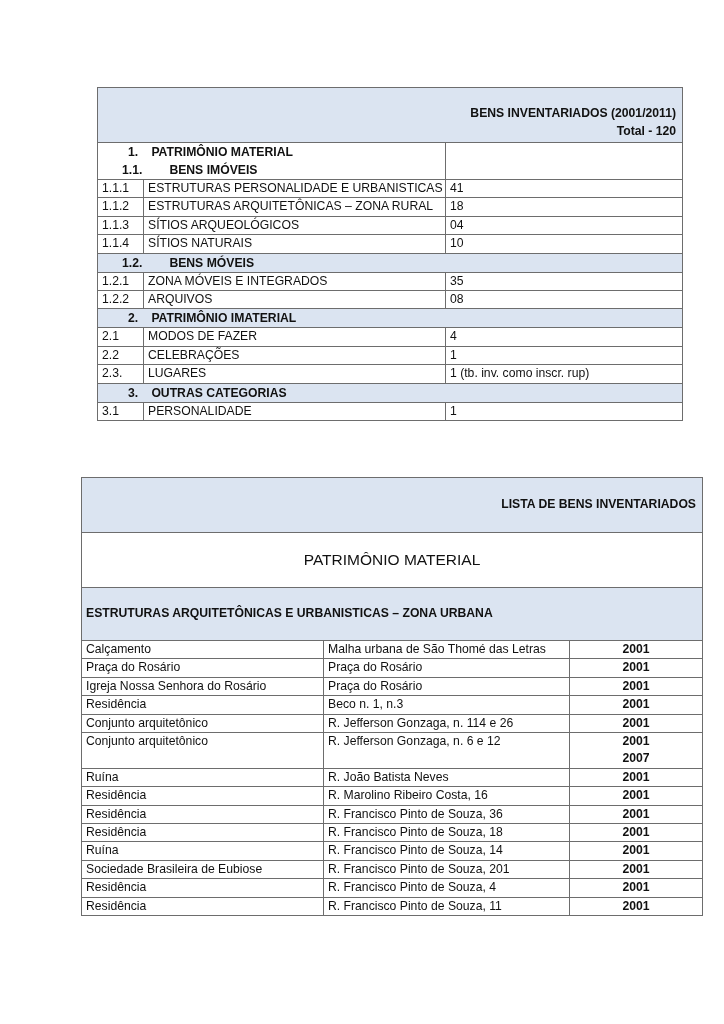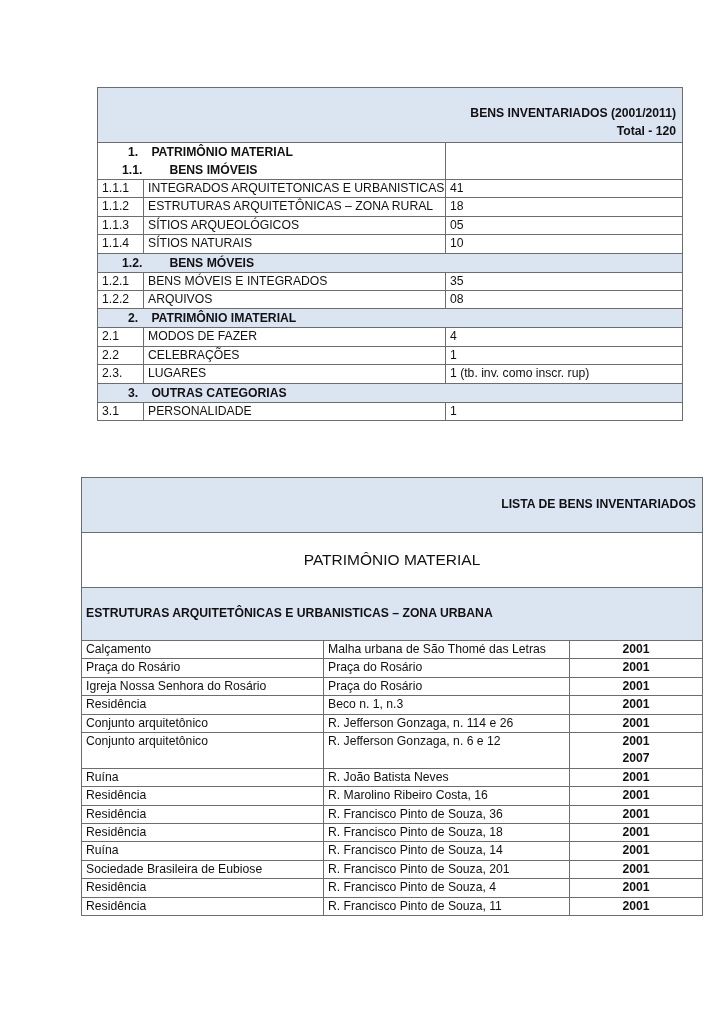--- a/index.html
+++ b/index.html
@@ -120,50 +120,50 @@
         <div class="l2">
           <span class="num">1.1.</span>
           <span>BENS IMÓVEIS</span>
         </div>
       </td>
       <td></td>
     </tr>
 
     <tr>
       <td>1.1.1</td>
-      <td>INTEGRADOS ARQUITETONICAS E URBANISTICAS</td>
+      <td>ESTRUTURAS PERSONALIDADE E URBANISTICAS</td>
       <td>41</td>
     </tr>
     <tr>
       <td>1.1.2</td>
       <td>ESTRUTURAS ARQUITETÔNICAS – ZONA RURAL</td>
       <td>18</td>
     </tr>
     <tr>
       <td>1.1.3</td>
       <td>SÍTIOS ARQUEOLÓGICOS</td>
-      <td>05</td>
+      <td>04</td>
     </tr>
     <tr>
       <td>1.1.4</td>
       <td>SÍTIOS NATURAIS</td>
       <td>10</td>
     </tr>
 
     <tr>
       <td colspan="3" class="shade sec-line">
         <div class="l2">
           <span class="num">1.2.</span>
           <span>BENS MÓVEIS</span>
         </div>
       </td>
     </tr>
     <tr>
       <td>1.2.1</td>
-      <td>BENS MÓVEIS E INTEGRADOS</td>
+      <td>ZONA MÓVEIS E INTEGRADOS</td>
       <td>35</td>
     </tr>
     <tr>
       <td>1.2.2</td>
       <td>ARQUIVOS</td>
       <td>08</td>
     </tr>
 
     <tr>
       <td colspan="3" class="shade sec-line">

